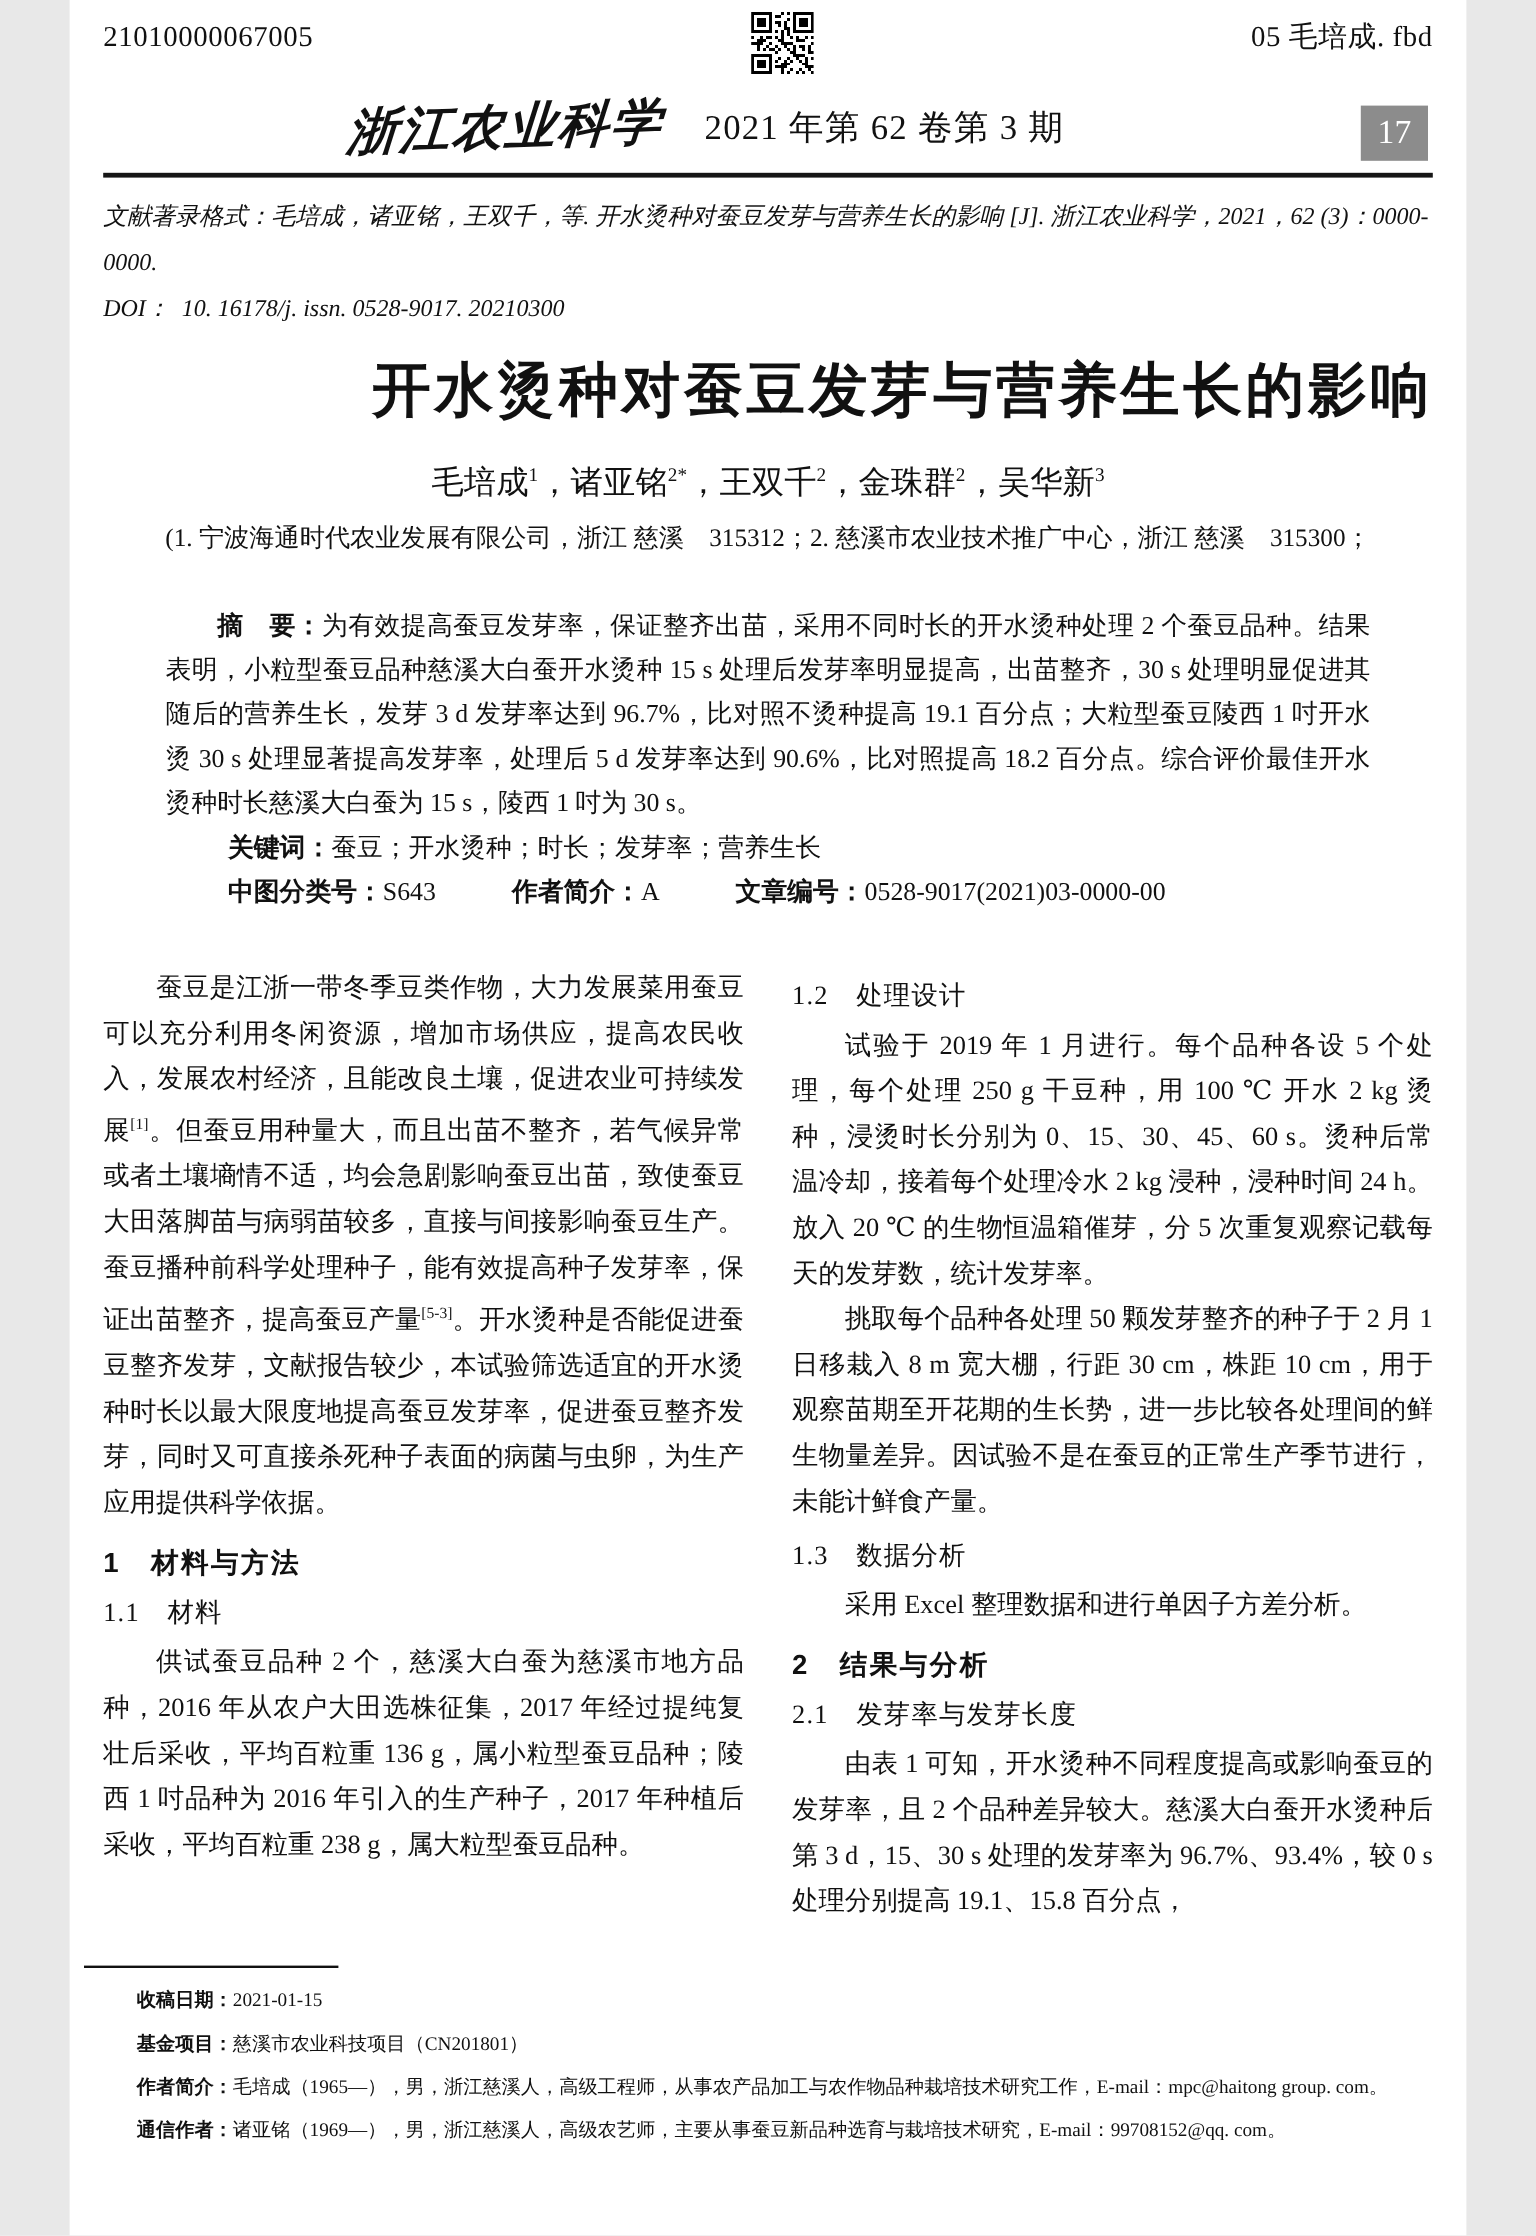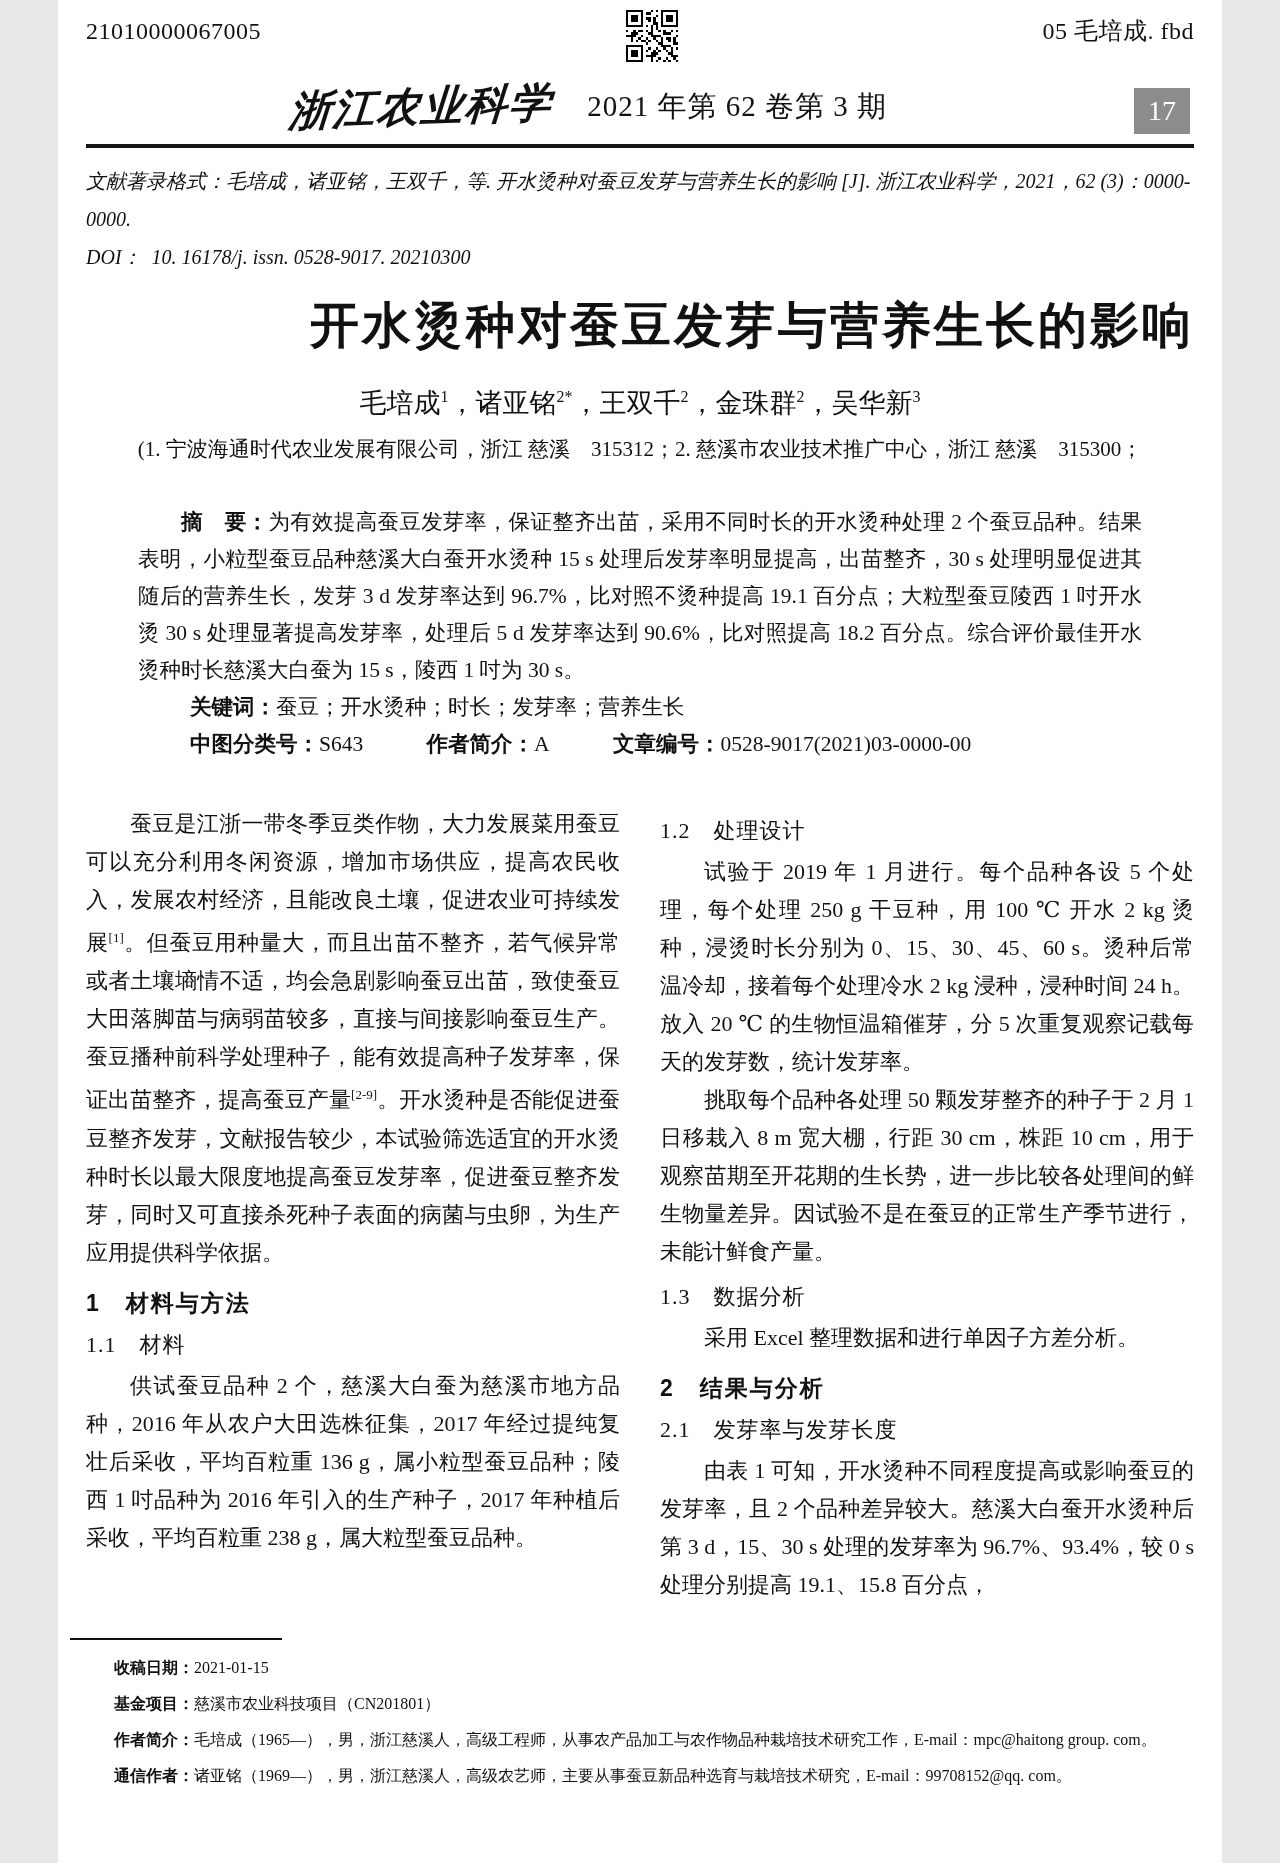--- a/index.html
+++ b/index.html
@@ -298,21 +298,21 @@
     <p class="kw-line"><span class="b-label">关键词：</span><span>蚕豆；开水烫种；时长；发芽率；营养生长</span></p>
     <p class="meta-line">
       <span class="meta-item"><span class="b-label">中图分类号：</span><span>S643</span></span>
       <span class="meta-item"><span class="b-label">作者简介：</span><span>A</span></span>
       <span class="meta-item"><span class="b-label">文章编号：</span><span>0528-9017(2021)03-0000-00</span></span>
     </p>
   </div>
 
   <div class="columns">
     <div class="col" id="col-left">
-        <p class="para">蚕豆是江浙一带冬季豆类作物，大力发展菜用蚕豆可以充分利用冬闲资源，增加市场供应，提高农民收入，发展农村经济，且能改良土壤，促进农业可持续发展<sup>[1]</sup>。但蚕豆用种量大，而且出苗不整齐，若气候异常或者土壤墒情不适，均会急剧影响蚕豆出苗，致使蚕豆大田落脚苗与病弱苗较多，直接与间接影响蚕豆生产。蚕豆播种前科学处理种子，能有效提高种子发芽率，保证出苗整齐，提高蚕豆产量<sup>[2-9]</sup>。开水烫种是否能促进蚕豆整齐发芽，文献报告较少，本试验筛选适宜的开水烫种时长以最大限度地提高蚕豆发芽率，促进蚕豆整齐发芽，同时又可直接杀死种子表面的病菌与虫卵，为生产应用提供科学依据。</p>
+        <p class="para">蚕豆是江浙一带冬季豆类作物，大力发展菜用蚕豆可以充分利用冬闲资源，增加市场供应，提高农民收入，发展农村经济，且能改良土壤，促进农业可持续发展<sup>[1]</sup>。但蚕豆用种量大，而且出苗不整齐，若气候异常或者土壤墒情不适，均会急剧影响蚕豆出苗，致使蚕豆大田落脚苗与病弱苗较多，直接与间接影响蚕豆生产。蚕豆播种前科学处理种子，能有效提高种子发芽率，保证出苗整齐，提高蚕豆产量<sup>[5-3]</sup>。开水烫种是否能促进蚕豆整齐发芽，文献报告较少，本试验筛选适宜的开水烫种时长以最大限度地提高蚕豆发芽率，促进蚕豆整齐发芽，同时又可直接杀死种子表面的病菌与虫卵，为生产应用提供科学依据。</p>
         <div class="h1">1　材料与方法</div>
         <div class="h2">1.1　材料</div>
         <p class="para">供试蚕豆品种 2 个，慈溪大白蚕为慈溪市地方品种，2016 年从农户大田选株征集，2017 年经过提纯复壮后采收，平均百粒重 136 g，属小粒型蚕豆品种；陵西 1 吋品种为 2016 年引入的生产种子，2017 年种植后采收，平均百粒重 238 g，属大粒型蚕豆品种。</p>
       </div>
     <div class="col" id="col-right">
         <div class="h2">1.2　处理设计</div>
         <p class="para">试验于 2019 年 1 月进行。每个品种各设 5 个处理，每个处理 250 g 干豆种，用 100 ℃ 开水 2 kg 烫种，浸烫时长分别为 0、15、30、45、60 s。烫种后常温冷却，接着每个处理冷水 2 kg 浸种，浸种时间 24 h。放入 20 ℃ 的生物恒温箱催芽，分 5 次重复观察记载每天的发芽数，统计发芽率。</p>
         <p class="para">挑取每个品种各处理 50 颗发芽整齐的种子于 2 月 1 日移栽入 8 m 宽大棚，行距 30 cm，株距 10 cm，用于观察苗期至开花期的生长势，进一步比较各处理间的鲜生物量差异。因试验不是在蚕豆的正常生产季节进行，未能计鲜食产量。</p>
         <div class="h2">1.3　数据分析</div>
         <p class="para">采用 Excel 整理数据和进行单因子方差分析。</p>

